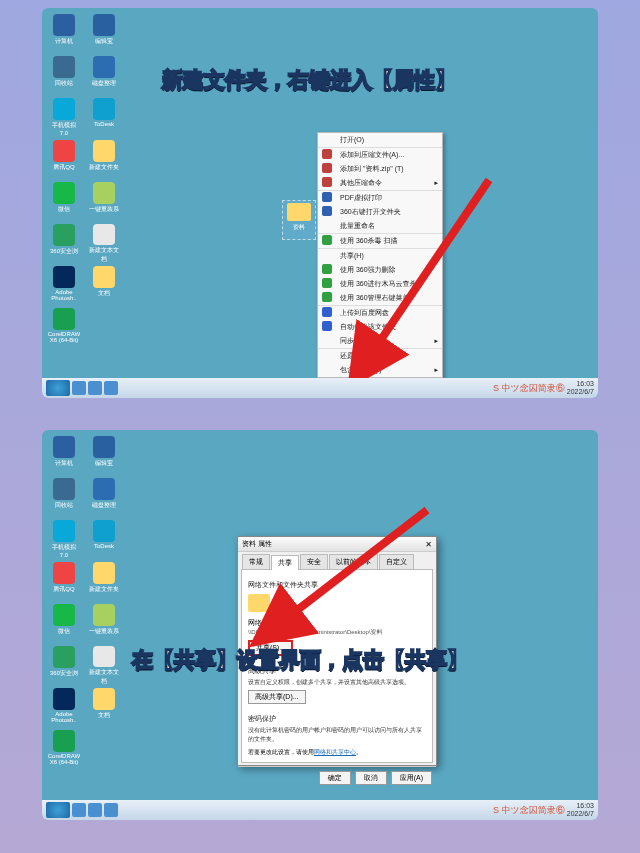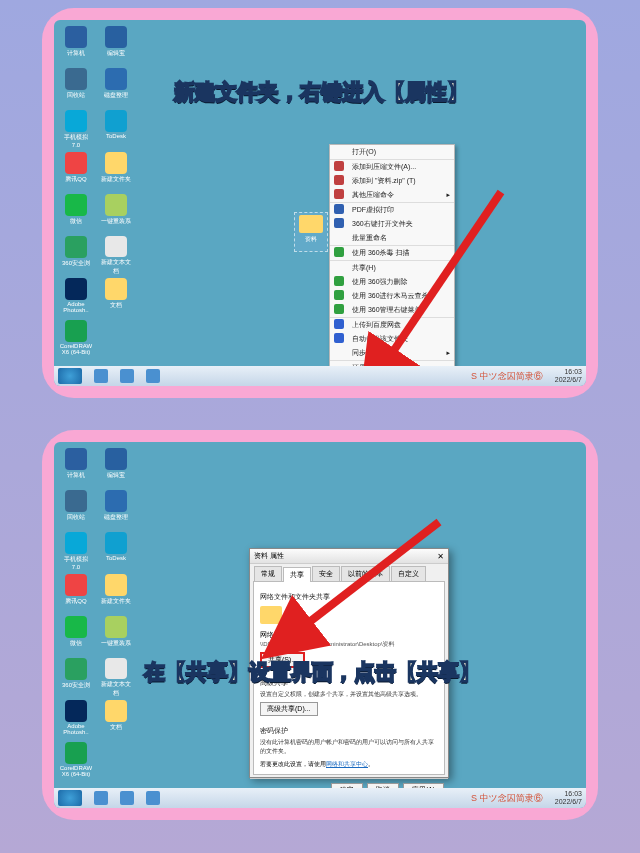--- a/index.html
+++ b/index.html
@@ -9,23 +9,22 @@
     width: 640px;
     height: 853px;
     font-family: "Microsoft YaHei", sans-serif;
     overflow: hidden;
   }
   .tablet {
     position: absolute;
     left: 42px;
     width: 556px;
     height: 390px;
-    background: #f9a8d4;
+    background: #22c55e;
     border-radius: 32px;
-    padding: 12px;
     box-sizing: border-box;
   }
   .tablet.top { top: 8px; }
   .tablet.bottom { top: 430px; }
   .screen {
     width: 100%;
     height: 100%;
     background: #5aa7c2;
     border-radius: 6px;
     position: relative;
@@ -65,21 +64,21 @@
     bottom: 0;
     left: 0;
     right: 0;
     height: 20px;
     background: linear-gradient(#e8f0f8, #c5d6e8);
     display: flex;
     align-items: center;
     justify-content: space-between;
     padding: 0 4px;
   }
-  .tb-left, .tb-right { display: flex; gap: 12px; align-items: center; }
+  .tb-left, .tb-right { display: flex; gap: 2px; align-items: center; }
   .start-btn {
     width: 24px; height: 16px; background: radial-gradient(circle,#3fa0d8,#1c6aa8);
     border-radius: 2px;
   }
   .tb-item { width: 14px; height: 14px; background: #4a90d0; border-radius: 2px; }
   .tb-time { font-size: 7px; color: #333; line-height: 8px; text-align: right; }
   .tray-icons { display:flex; gap:2px; font-size:9px; color:#d4543a; }
   .caption {
     position: absolute;
     font-size: 21px;

